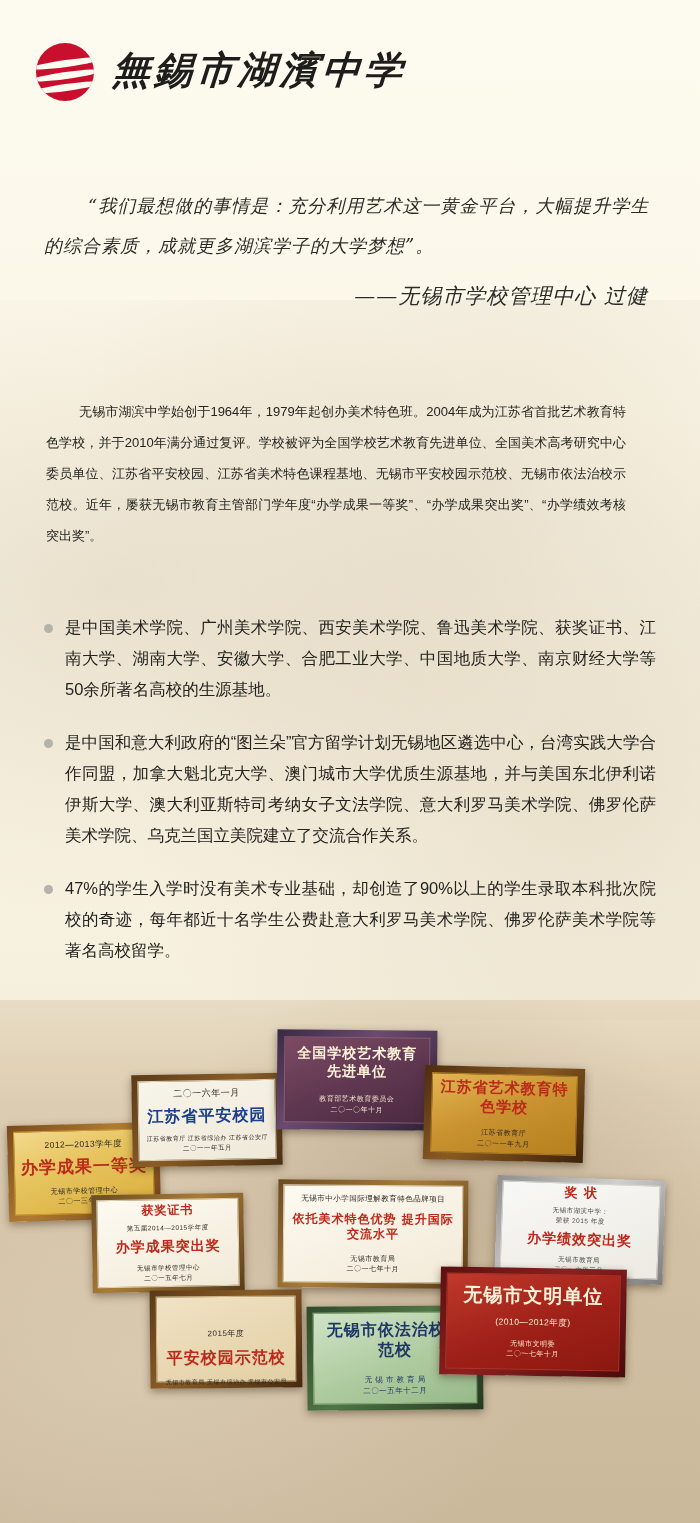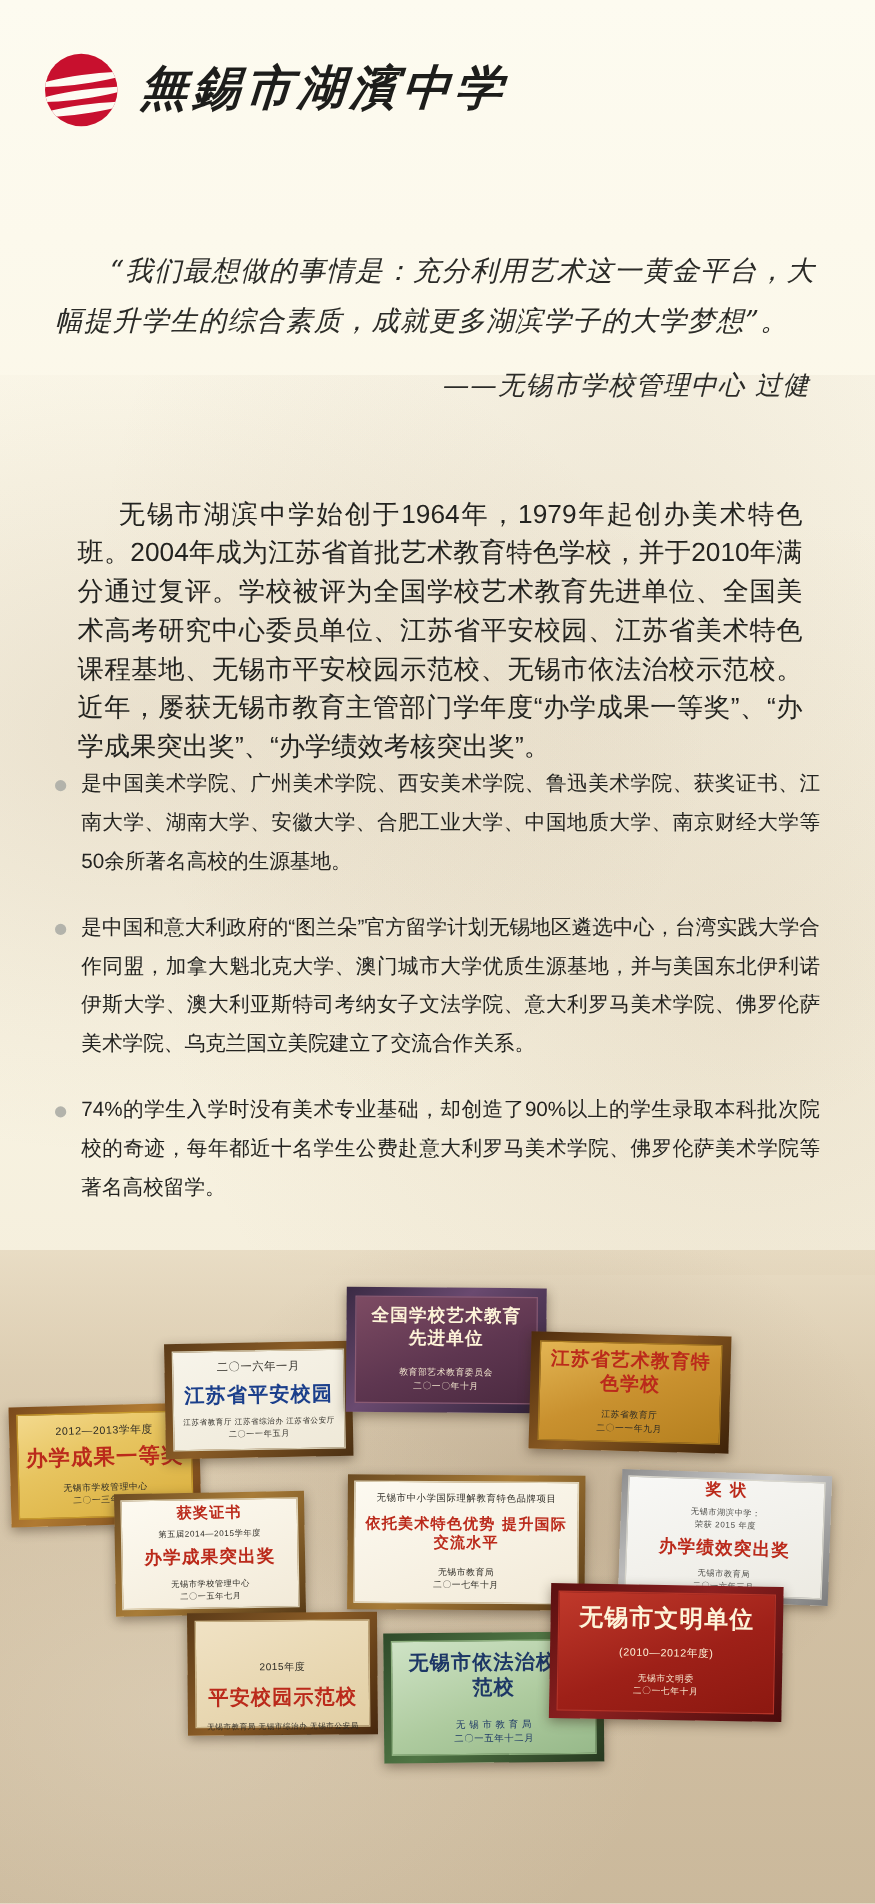--- a/index.html
+++ b/index.html
@@ -91,45 +91,44 @@
   }
 
   
   .quote-block {
     position: absolute;
     left: 44px; top: 186px;
     width: 612px;
   }
   .quote-text {
     font-family: "DejaVu Serif", "Liberation Serif", serif;
-    font-size: 22px;
+    font-size: 18px;
     line-height: 40px;
     color: #2b2b28;
     text-indent: 44px;
     font-style: italic;
     letter-spacing: 1px;
-    margin-top: 12px;
   }
   .quote-attr {
     margin-top: 16px;
     text-align: right;
     padding-right: 8px;
     font-family: "DejaVu Serif", "Liberation Serif", serif;
     font-size: 21px;
     color: #2b2b28;
     font-style: italic;
     letter-spacing: 1px;
   }
 
   
   .intro {
     position: absolute;
-    left: 62px; top: 396px;
+    left: 46px; top: 396px;
     width: 580px;
-    font-size: 21px;
+    font-size: 13px;
     line-height: 31px;
     color: #232320;
     text-indent: 33px;
     text-align: justify;
   }
   .bullets {
     position: absolute;
     left: 44px; top: 612px;
     width: 612px;
   }
@@ -244,21 +243,21 @@
     <div class="bullet">
       <div class="bullet-dot"></div>
       <div class="bullet-text">是中国美术学院、广州美术学院、西安美术学院、鲁迅美术学院、获奖证书、江南大学、湖南大学、安徽大学、合肥工业大学、中国地质大学、南京财经大学等50余所著名高校的生源基地。</div>
     </div>
     <div class="bullet">
       <div class="bullet-dot"></div>
       <div class="bullet-text">是中国和意大利政府的“图兰朵”官方留学计划无锡地区遴选中心，台湾实践大学合作同盟，加拿大魁北克大学、澳门城市大学优质生源基地，并与美国东北伊利诺伊斯大学、澳大利亚斯特司考纳女子文法学院、意大利罗马美术学院、佛罗伦萨美术学院、乌克兰国立美院建立了交流合作关系。</div>
     </div>
     <div class="bullet">
       <div class="bullet-dot"></div>
-      <div class="bullet-text">74%的学生入学时没有美术专业基础，却创造了90%以上的学生录取本科批次院校的奇迹，每年都近十名学生公费赴意大利罗马美术学院、佛罗伦萨美术学院等著名高校留学。</div>
+      <div class="bullet-text">47%的学生入学时没有美术专业基础，却创造了90%以上的学生录取本科批次院校的奇迹，每年都近十名学生公费赴意大利罗马美术学院、佛罗伦萨美术学院等著名高校留学。</div>
     </div>
   </div>
 
   <div class="plaques">
 
     <div class="plaque frame-gold" style="left:8px; top:112px; width:152px; height:96px; transform:rotate(-1.5deg);">
       <div class="inner">
         <div class="p-sub t-dark" style="font-size:8.5px;">2012—2013学年度</div>
         <div class="p-title t-red" style="font-size:17px; margin:6px 0 8px;">办学成果一等奖</div>
         <div class="p-org t-dark" style="font-size:7px;">无锡市学校管理中心</div>

